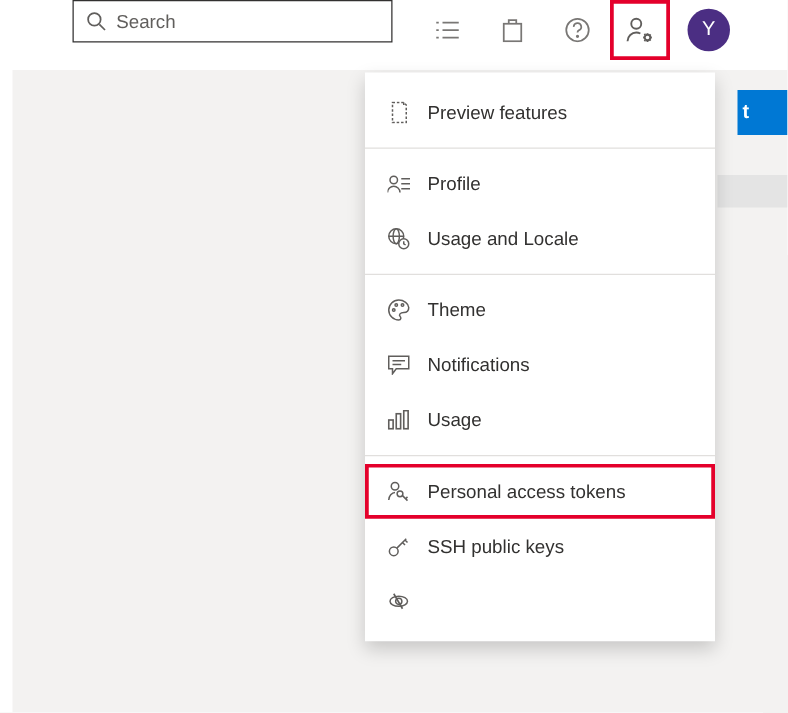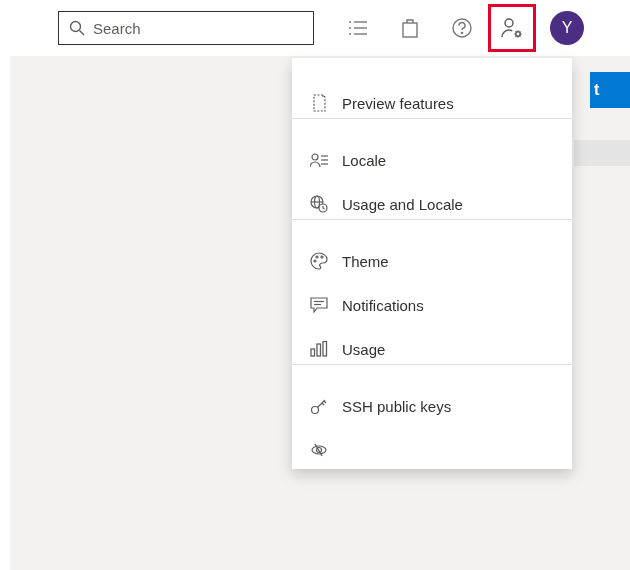--- a/index.html
+++ b/index.html
@@ -9,21 +9,21 @@
     color: #323130;
     background: #fff;
     width: 630px;
     height: 570px;
     overflow: hidden;
     position: relative;
   }
   .toolbar {
     height: 56px;
     display: flex;
-    align-items: center;
+    align-items: flex-start;
     padding: 0 20px 0 58px;
     background: #fff;
   }
   .search-box {
     width: 256px;
     height: 34px;
     border: 1.4px solid #323130;
     display: flex;
     align-items: center;
     padding: 0 10px;
@@ -108,21 +108,21 @@
     left: 292px;
     width: 280px;
     background: #fff;
     box-shadow: 0 6px 14px rgba(0,0,0,0.18);
     padding: 10px 0;
     z-index: 10;
   }
   .menu-item {
     height: 44px;
     display: flex;
-    align-items: flex-end;
+    align-items: center;
     padding: 0 18px;
     gap: 14px;
     cursor: pointer;
     color: #323130;
   }
   .menu-item .mi-icon {
     width: 18px;
     height: 18px;
     display: flex;
     align-items: center;
@@ -216,21 +216,21 @@
   <div class="menu-item">
     <span class="mi-icon">
       <svg width="18" height="16" viewBox="0 0 18 16" fill="none" stroke="#605e5c" stroke-width="1.2">
         <circle cx="5" cy="5" r="3"></circle>
           <path d="M0 15 c0-3 2.5-5 5-5 s5 2 5 5"></path>
         <line x1="11" y1="4" x2="18" y2="4"></line>
           <line x1="11" y1="8" x2="18" y2="8"></line>
           <line x1="11" y1="12" x2="18" y2="12"></line>
       </svg>
     </span>
-    <span class="mi-label">Locale</span>
+    <span class="mi-label">Profile</span>
   </div>
 
   <div class="menu-item">
     <span class="mi-icon">
       <svg width="18" height="18" viewBox="0 0 18 18" fill="none" stroke="#605e5c" stroke-width="1.2">
         <circle cx="7" cy="7" r="6"></circle>
           <ellipse cx="7" cy="7" rx="2.5" ry="6"></ellipse>
           <line x1="1" y1="7" x2="13" y2="7"></line>
         <circle cx="13" cy="13" r="4" fill="#fff"></circle>
           <path d="M13 11 v2 l1.5 1"></path>
@@ -270,20 +270,31 @@
         <rect x="1" y="8" width="3.5" height="7"></rect>
           <rect x="7" y="3" width="3.5" height="12"></rect>
           <rect x="13" y="0.5" width="3.5" height="14.5"></rect>
       </svg>
     </span>
     <span class="mi-label">Usage</span>
   </div>
 
   <div class="menu-divider"></div>
 
+  <div class="menu-item highlighted">
+    <span class="mi-icon">
+      <svg width="18" height="18" viewBox="0 0 18 18" fill="none" stroke="#605e5c" stroke-width="1.2">
+        <circle cx="6" cy="5" r="3"></circle>
+          <path d="M1 16 c0-3 2.5-6 5-6"></path>
+        <circle cx="10" cy="11" r="2.3"></circle>
+          <path d="M12 12.5 l4 4 M14.5 15 l1.5-1.5"></path>
+      </svg>
+    </span>
+    <span class="mi-label">Personal access tokens</span>
+  </div>
 
   <div class="menu-item">
     <span class="mi-icon">
       <svg width="18" height="18" viewBox="0 0 18 18" fill="none" stroke="#605e5c" stroke-width="1.2">
         <circle cx="5" cy="13" r="3.5"></circle>
           <path d="M7.5 10.5 L15 3 M12 6 l2 2 M14 4 l2 2"></path>
       </svg>
     </span>
     <span class="mi-label">SSH public keys</span>
   </div>

